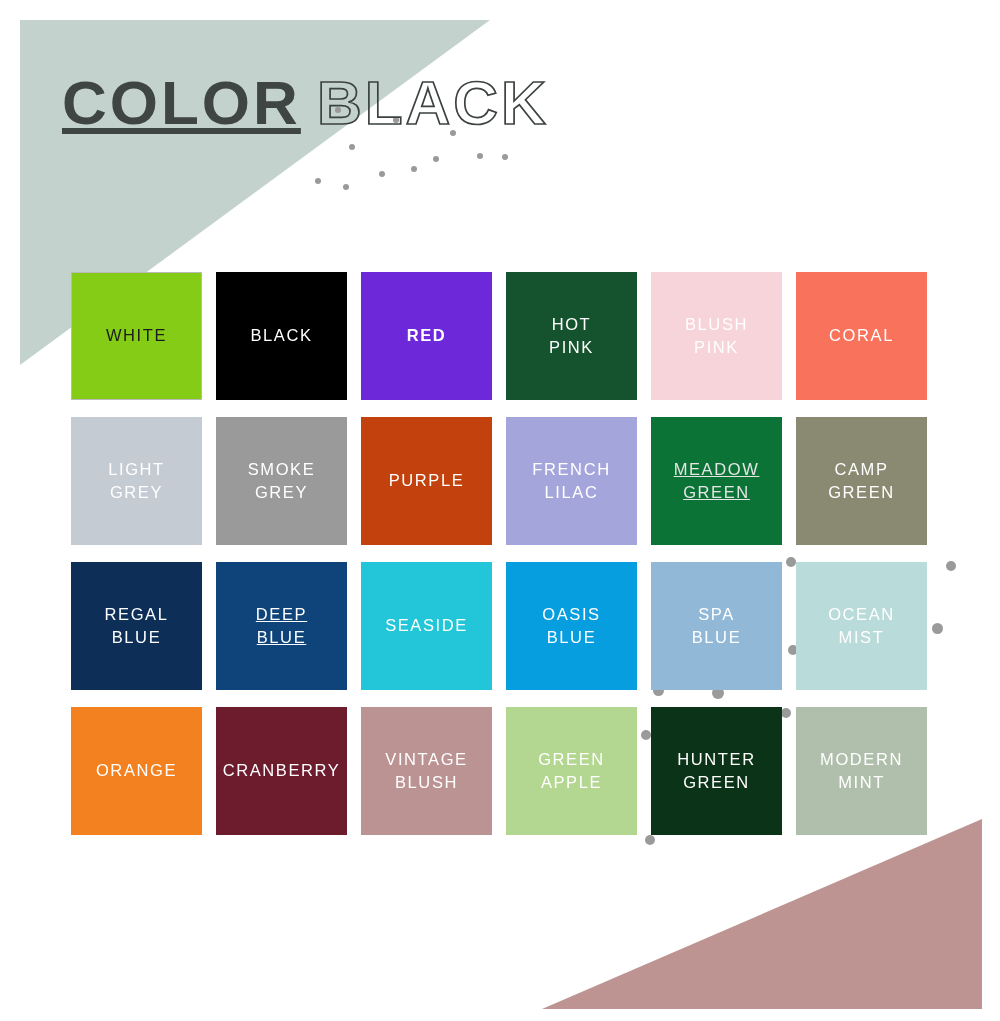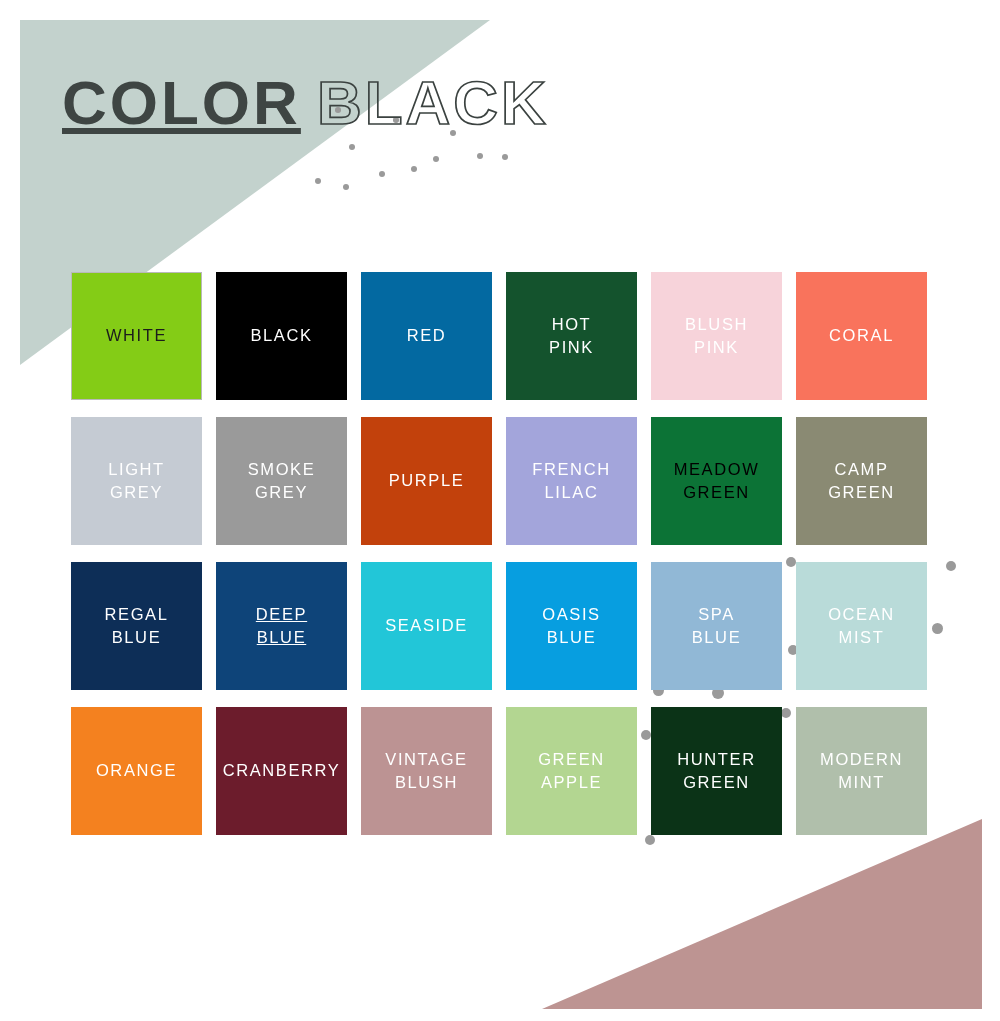--- a/index.html
+++ b/index.html
@@ -143,21 +143,21 @@
     <span class="title-word" id="title-solid" style="color: rgb(62, 69, 67);">COLOR</span><span class="title-word" id="title-outline" style="-webkit-text-stroke: 1.7px rgb(59, 66, 64);">BLACK</span>
   </div>
 
   <div id="swatch-grid">
       <div class="swatch has-border" style="background: #84cc16;">
         <div class="swatch-label" style="color: rgb(28, 28, 28);">WHITE</div>
       </div>
       <div class="swatch" style="background: rgb(0, 0, 0);">
         <div class="swatch-label" style="color: rgb(255, 255, 255);">BLACK</div>
       </div>
-      <div class="swatch" style="background: #0369a1;">
+      <div class="swatch" style="background: #6d28d9; font-weight: bold;">
         <div class="swatch-label" style="color: rgb(255, 255, 255);">RED</div>
       </div>
       <div class="swatch" style="background: #14532d;">
         <div class="swatch-label" style="color: rgb(255, 255, 255);">HOT<br>PINK</div>
       </div>
       <div class="swatch" style="background: rgb(247, 211, 218);">
         <div class="swatch-label" style="color: rgb(255, 255, 255);">BLUSH<br>PINK</div>
       </div>
       <div class="swatch" style="background: rgb(249, 115, 92);">
         <div class="swatch-label" style="color: rgb(255, 255, 255);">CORAL</div>
@@ -168,21 +168,21 @@
       <div class="swatch" style="background: rgb(154, 154, 154);">
         <div class="swatch-label" style="color: rgb(255, 255, 255);">SMOKE<br>GREY</div>
       </div>
       <div class="swatch" style="background: #c2410c;">
         <div class="swatch-label" style="color: rgb(255, 255, 255);">PURPLE</div>
       </div>
       <div class="swatch" style="background: rgb(163, 165, 219);">
         <div class="swatch-label" style="color: rgb(255, 255, 255);">FRENCH<br>LILAC</div>
       </div>
       <div class="swatch" style="background: rgb(12, 115, 54);">
-        <div class="swatch-label" style="color: #000000;">MEADOW<br>GREEN</div>
+        <div class="swatch-label" style="color: #e5e5e5; text-decoration: underline;">MEADOW<br>GREEN</div>
       </div>
       <div class="swatch" style="background: rgb(138, 138, 115);">
         <div class="swatch-label" style="color: rgb(255, 255, 255);">CAMP<br>GREEN</div>
       </div>
       <div class="swatch" style="background: rgb(13, 46, 87);">
         <div class="swatch-label" style="color: rgb(255, 255, 255);">REGAL<br>BLUE</div>
       </div>
       <div class="swatch" style="background: rgb(14, 68, 121);">
         <div class="swatch-label" style="color: rgb(255, 255, 255); text-decoration: underline;">DEEP<br>BLUE</div>
       </div>

